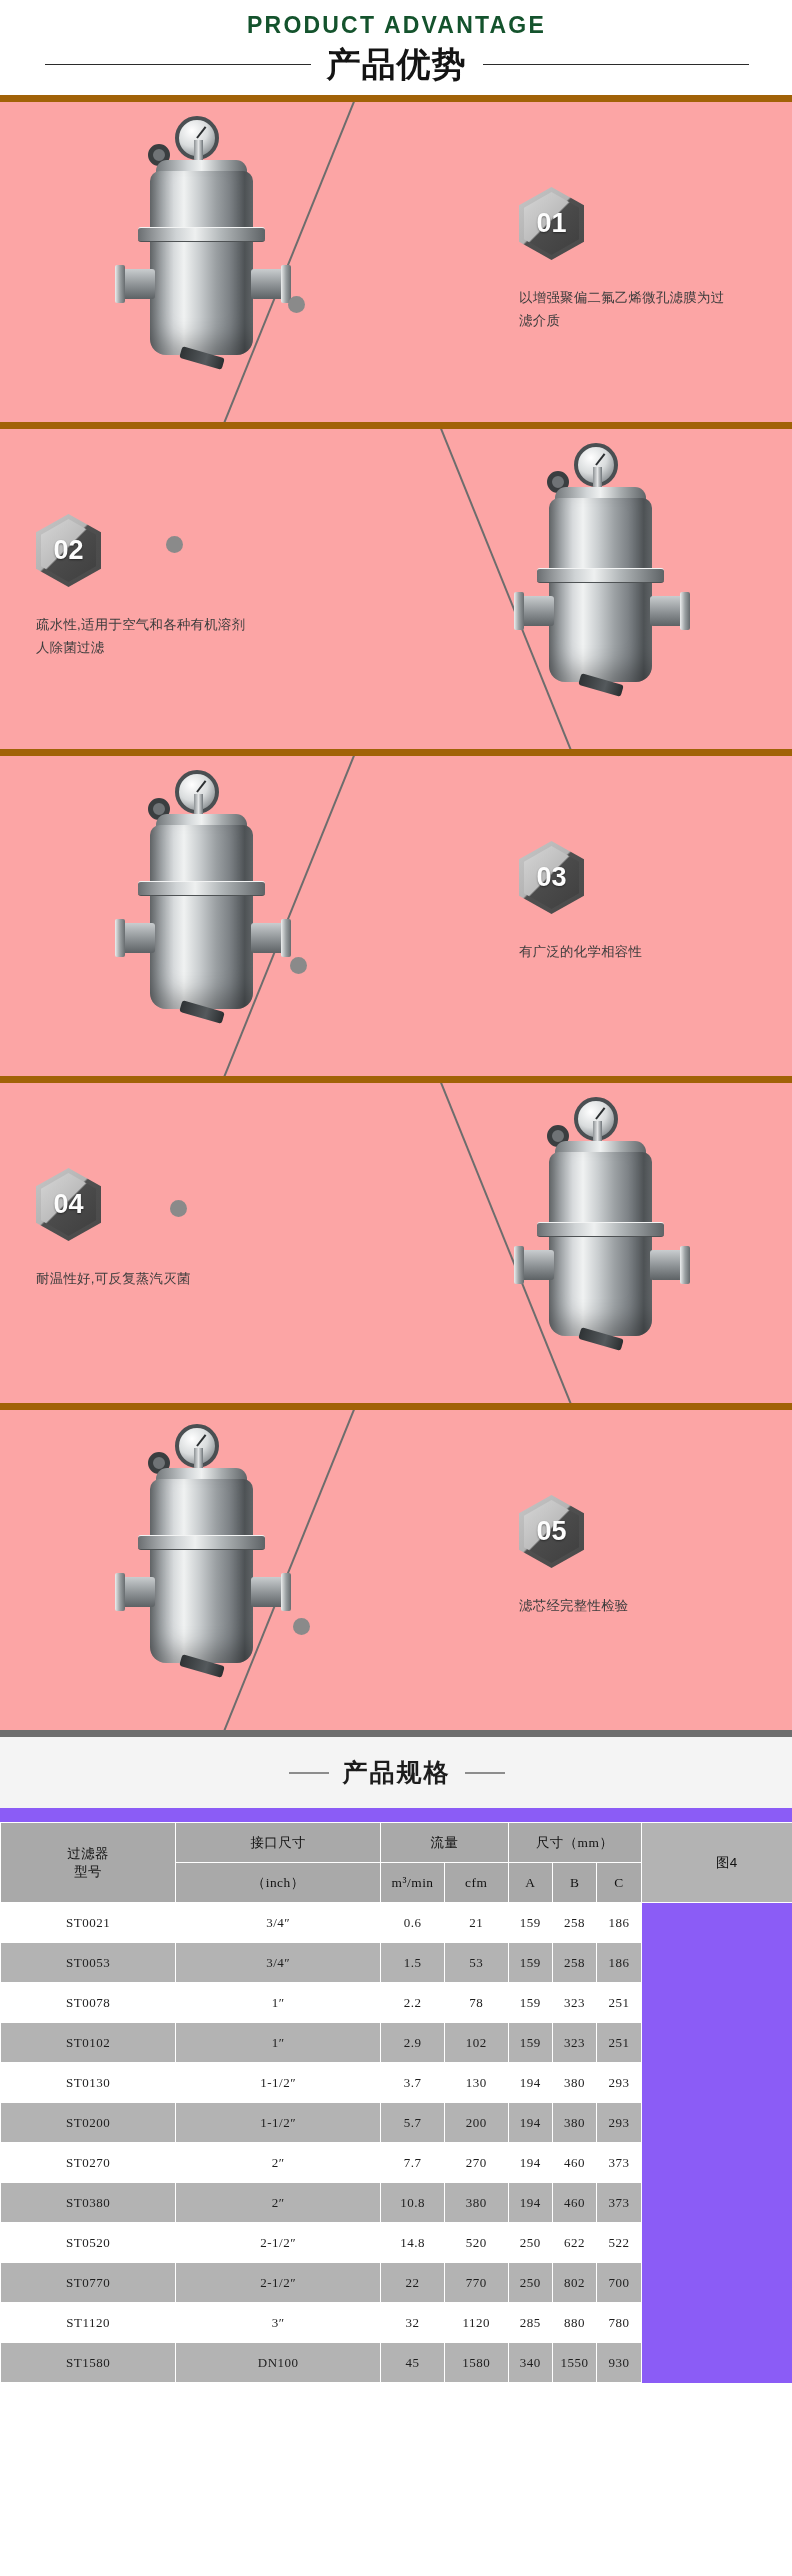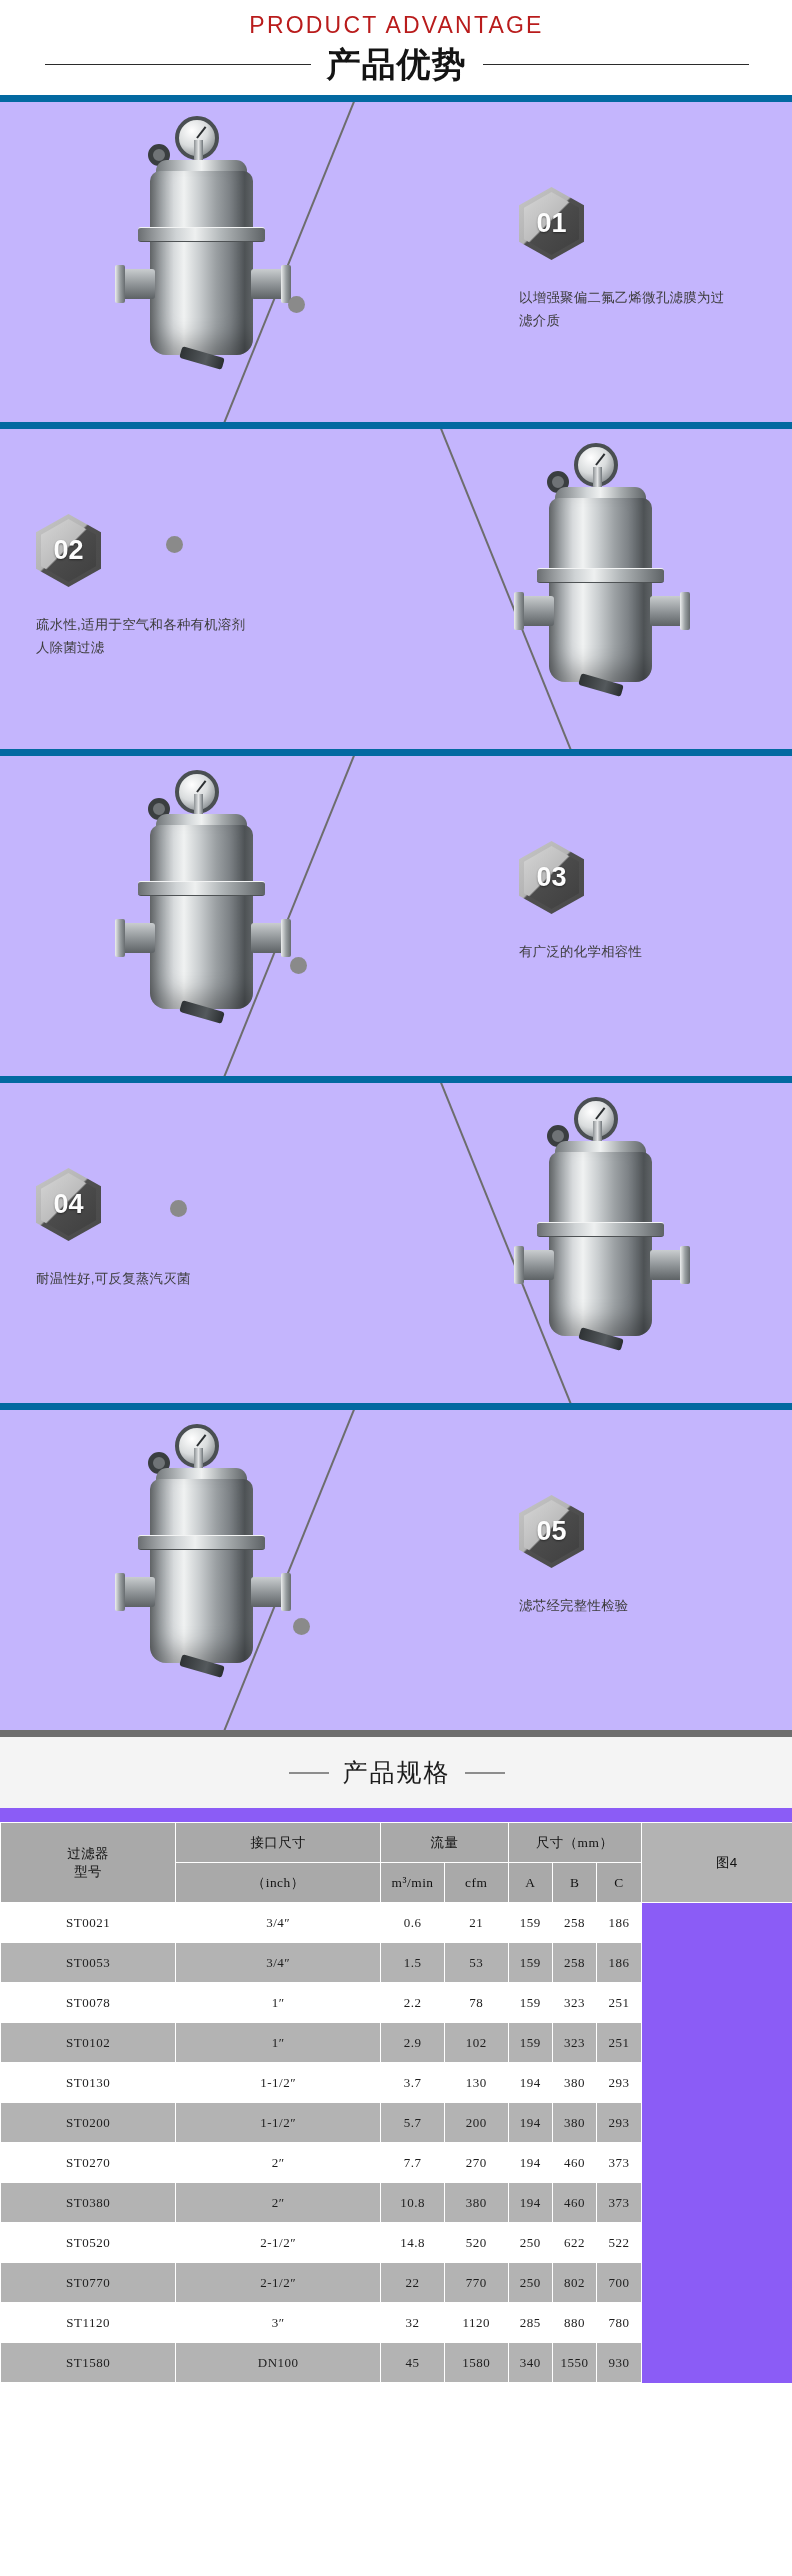--- a/index.html
+++ b/index.html
@@ -18,22 +18,22 @@
     position: relative;
     display: flex;
     flex-direction: column;
     align-items: center;
     justify-content: center;
     background: #fff;
   }
   .adv-header-en {
     font-size: 23px;
     letter-spacing: 2.2px;
-    color: #b91c1c;
-    font-weight: 400;
+    color: #14532d;
+    font-weight: 700;
     line-height: 1;
     margin-bottom: 10px;
   }
   .adv-header-cn-row {
     display: flex;
     align-items: center;
     justify-content: center;
     width: 100%;
   }
   .adv-header-cn {
@@ -50,23 +50,23 @@
     width: 266px;
   }
   .hdr-rule.left  { margin-right: 2px; }
   .hdr-rule.right { margin-left: 2px; }
 
   
   .adv-block {
     position: relative;
     width: 793px;
     height: 327px;
-    border-top: 7px solid #0369a1;
+    border-top: 7px solid #a16207;
     overflow: hidden;
-    background: #c4b5fd;
+    background: #fca5a5;
   }
   .adv-block .slash {
     position: absolute;
     width: 2px;
     background: #6d6d6d;
     top: -40px;
     height: 426px;
     left: 396px;
     transform-origin: top center;
   }
@@ -250,21 +250,21 @@
     background: #f4f4f4;
     height: 71px;
     display: flex;
     align-items: center;
     justify-content: center;
     gap: 14px;
   }
   .spec-dash { width: 40px; height: 2px; background: #8d8d8d; }
   .spec-title {
     font-size: 25px;
-    font-weight: 400;
+    font-weight: 700;
     color: #1c1c1c;
     letter-spacing: 2px;
   }
 
   
   .spec-table-wrap { background: #8b5cf6; padding: 14px 0 0 0; }
   table.spec {
     border-collapse: collapse;
     width: 793px;
     font-family: "Liberation Serif", "DejaVu Serif", serif;

